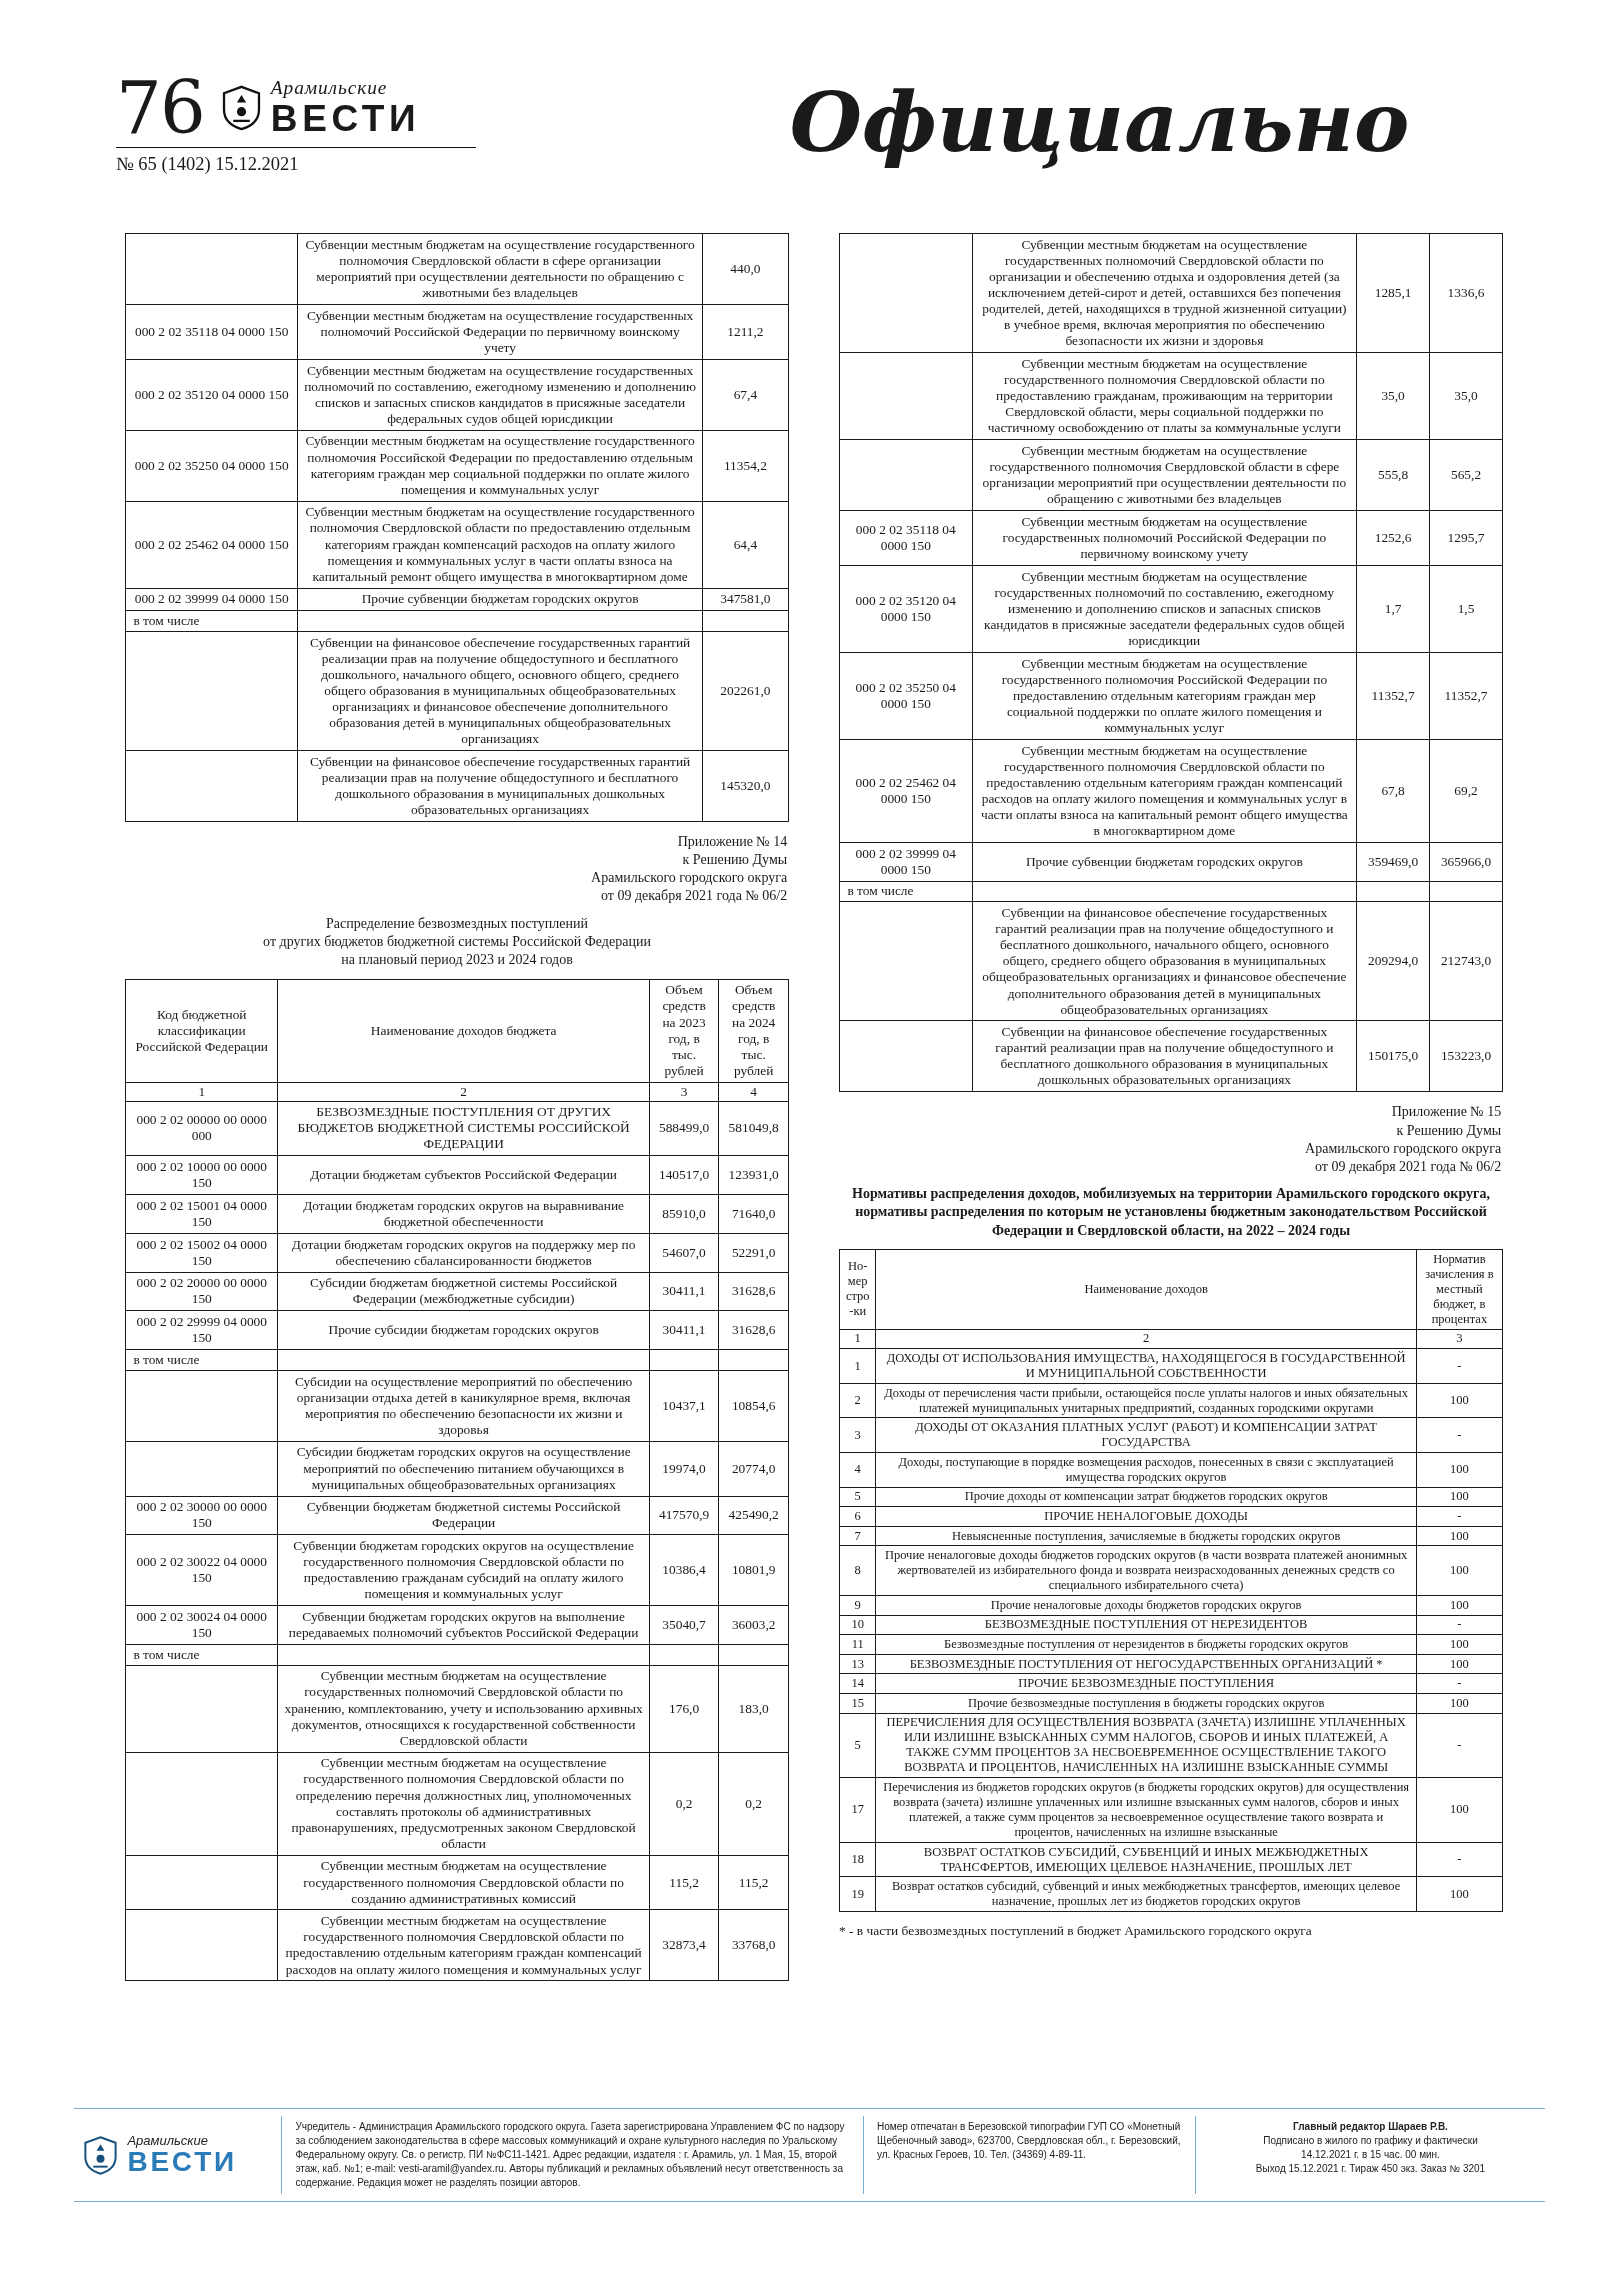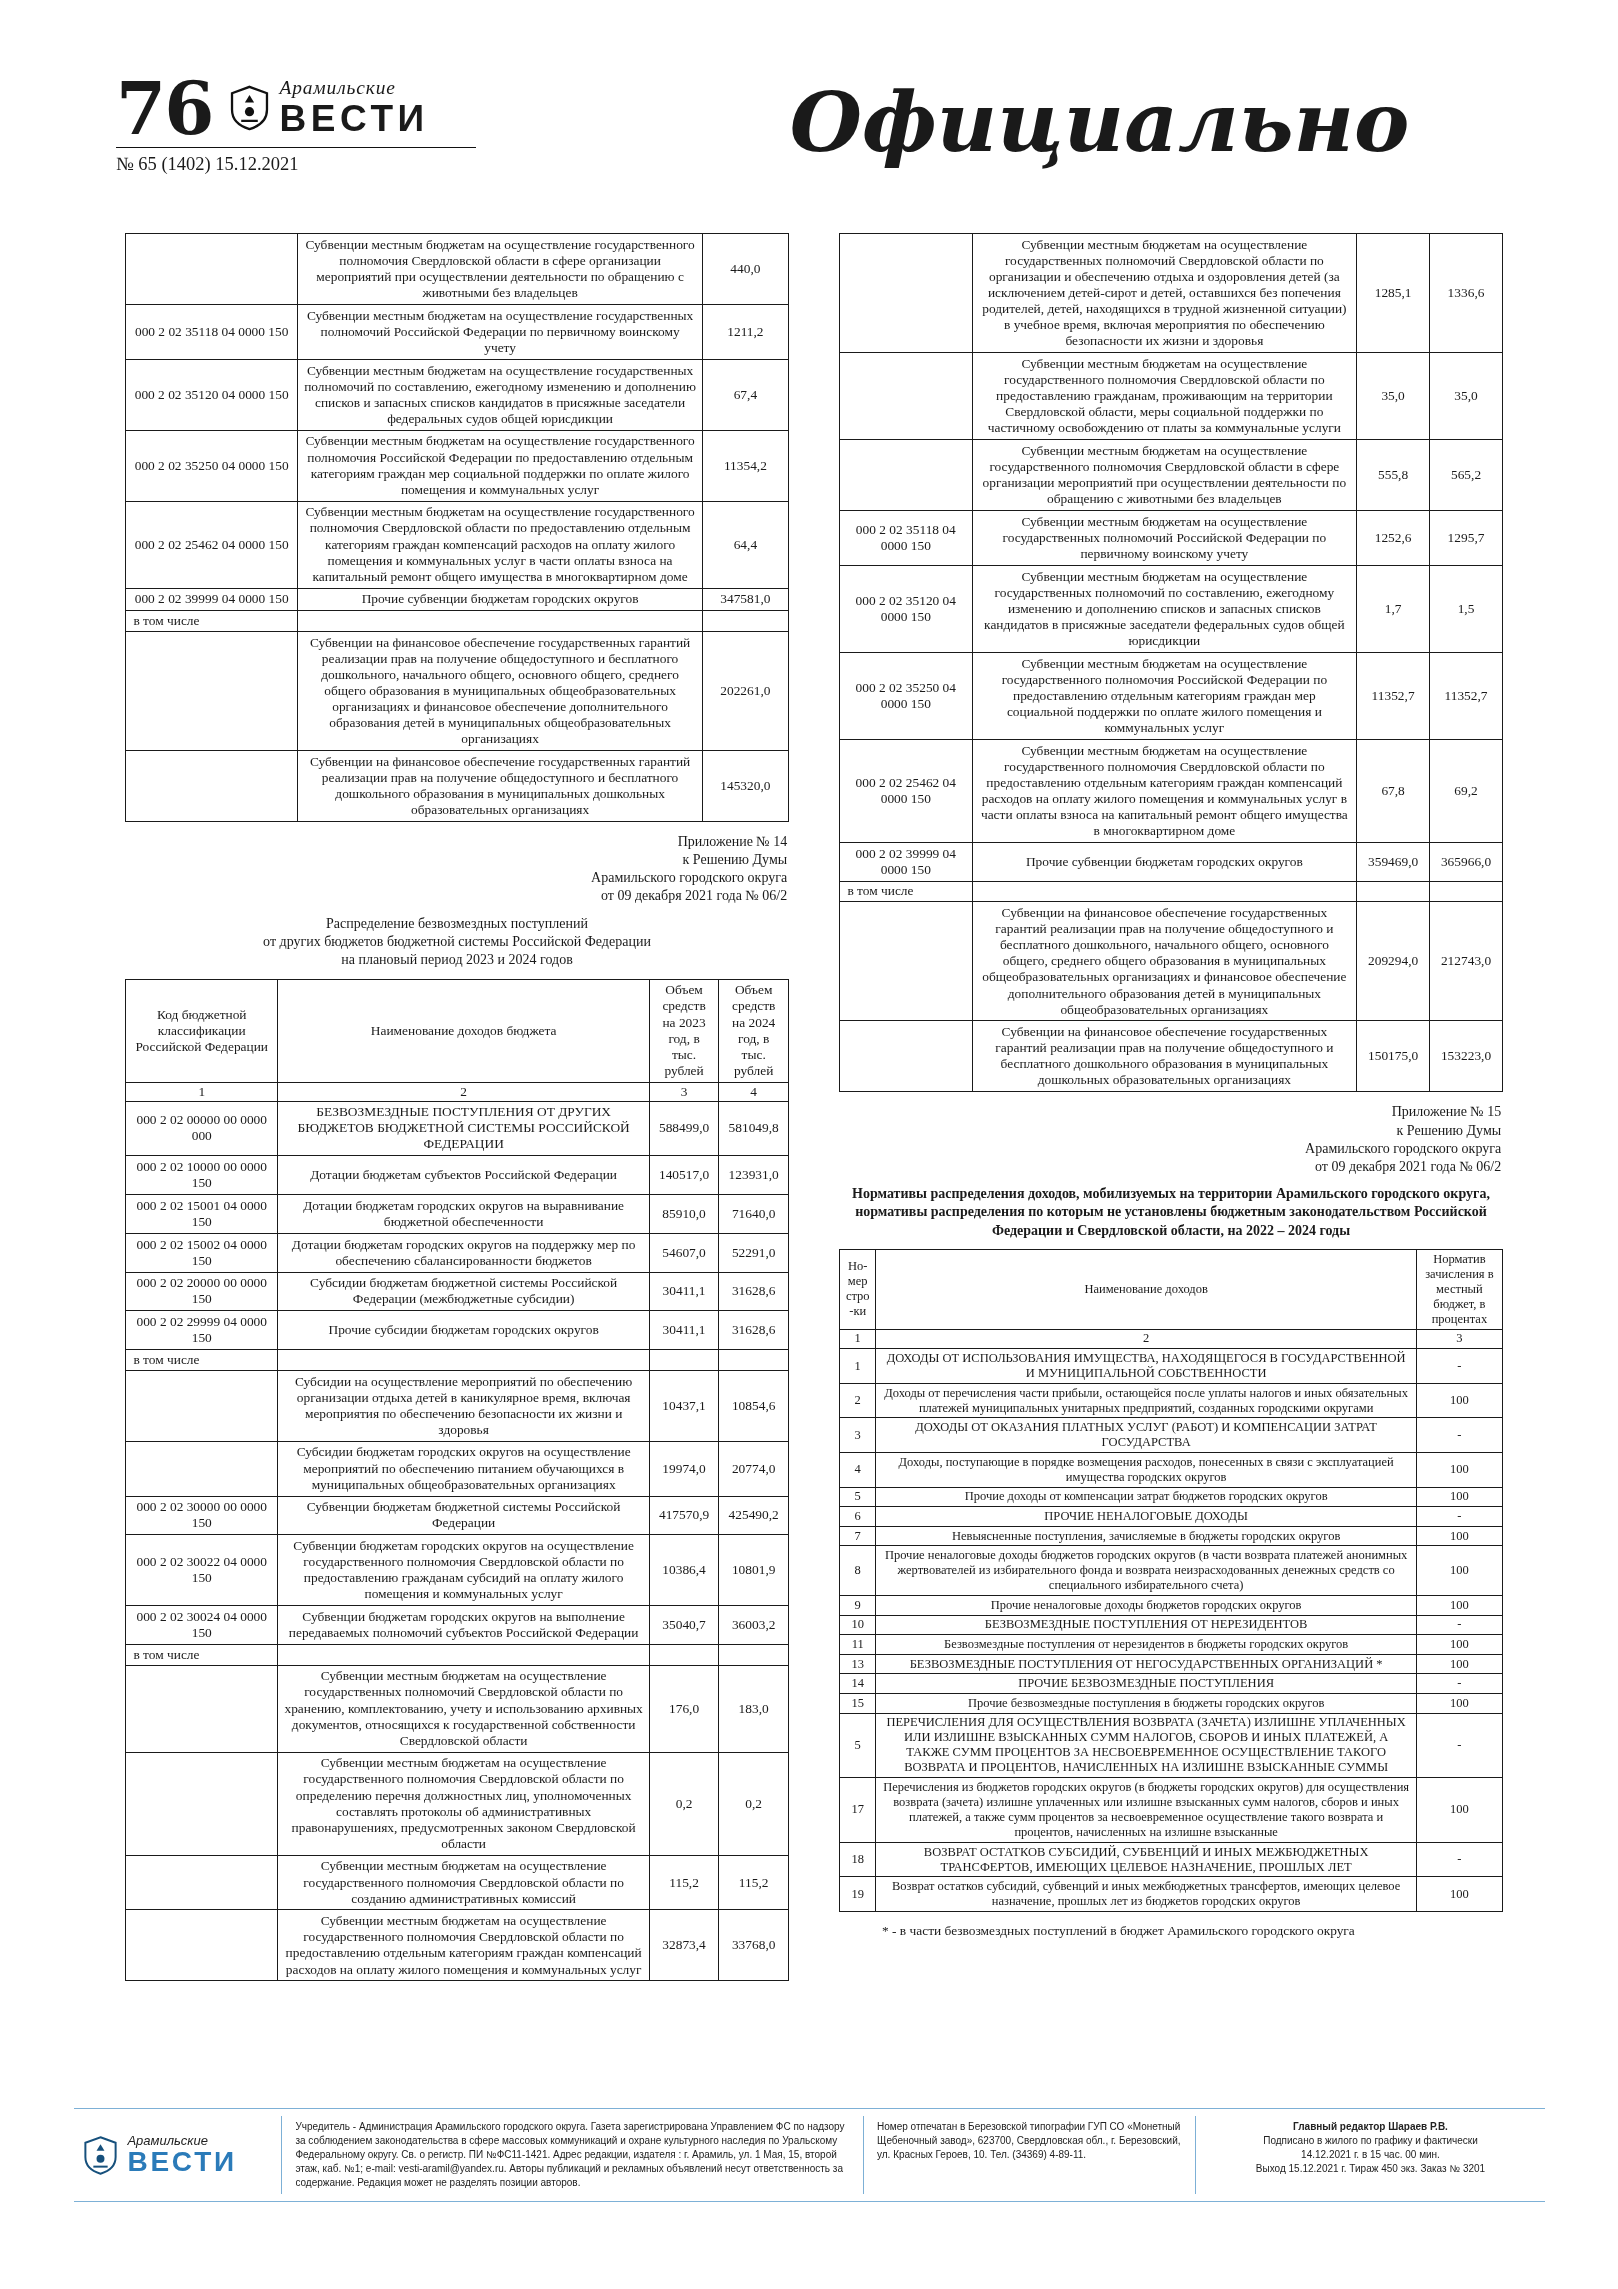--- a/index.html
+++ b/index.html
@@ -11,21 +11,21 @@
     color: #1a1a1a;
     font-family: "Liberation Serif", "DejaVu Serif", serif;
     overflow: hidden;
   }
 
   
   .header { position: absolute; top: 78px; left: 116px; right: 116px; height: 138px; }
   .masthead { display: flex; align-items: flex-end; gap: 16.6px; }
   .page-number {
     font-family: "DejaVu Serif", serif;
-    font-weight: bold; font-size: 72px; line-height: 0.85; letter-spacing: -1.8px;
+    font-weight: normal; font-size: 72px; line-height: 0.85; letter-spacing: -1.8px;
   }
   .brand { display: flex; align-items: center; gap: 9.2px; padding-bottom: 1.8px; }
   .crest svg { display: block; }
   .brand-text { display: flex; flex-direction: column; line-height: 1; }
   .brand-small { font-size: 19.4px; font-style: italic; letter-spacing: 0.9px; }
   .brand-big { font-family: "Liberation Sans", sans-serif; font-weight: bold; font-size: 37px; letter-spacing: 4.6px; margin-top: 2.8px; }
   .issue { width: 360px; border-top: 1.8px solid #111; margin-top: 8.3px; padding-top: 5.5px; font-size: 18.5px; }
   .section-title {
     position: absolute; left: 568px; top: -5.5px; width: 831px; text-align: center;
     font-family: "DejaVu Serif", serif; font-style: italic; font-weight: bold; font-size: 83px;
@@ -40,21 +40,21 @@
     border: 0.9px solid #1a1a1a; padding: 2.8px 5.5px; text-align: center; vertical-align: middle;
     overflow-wrap: break-word;
   }
   .btable th { font-weight: normal; }
   .num-row td { padding: 0.9px 3.7px; }
   .note-row td { text-align: left; padding: 1.8px 7.4px; }
 
   .appendix { margin: 11px 1.8px 9.2px; text-align: right; font-size: 14px; line-height: 1.3; }
   .tbl-title { text-align: center; font-size: 14px; line-height: 1.3; margin: 3.7px 5.5px 9.2px; }
   .bold { font-weight: bold; }
-  .footnote { margin-top: 11px; font-size: 13.4px; margin-left: 43px; }
+  .footnote { margin-top: 11px; font-size: 13.4px; }
 
   .t4 { font-size: 12.5px; }
   .t4 td, .t4 th { padding: 1.8px 4.6px; }
 
   
   .footer {
     position: absolute; left: 74px; right: 74px; top: 2108px;
     display: flex; align-items: stretch;
     border-top: 0.9px solid #7db0d6; border-bottom: 0.9px solid #7db0d6;
     padding: 7.4px 0; font-family: "Liberation Sans", sans-serif;

